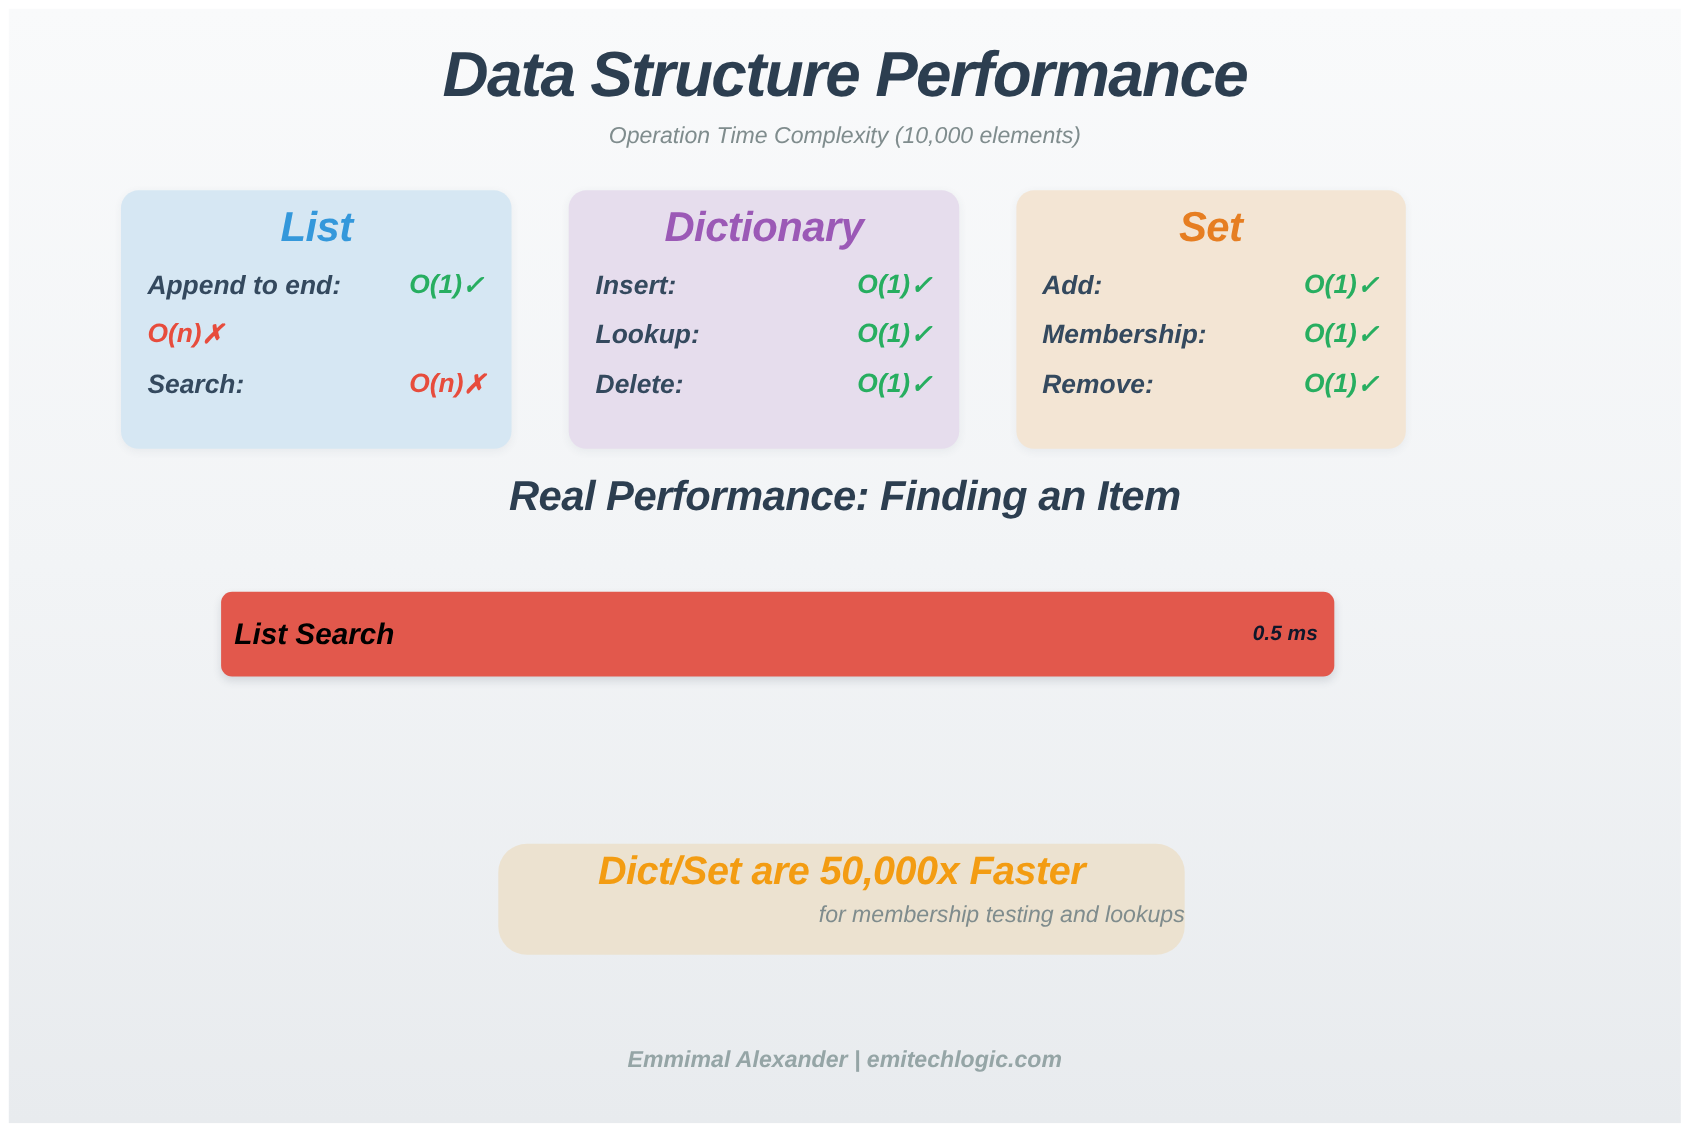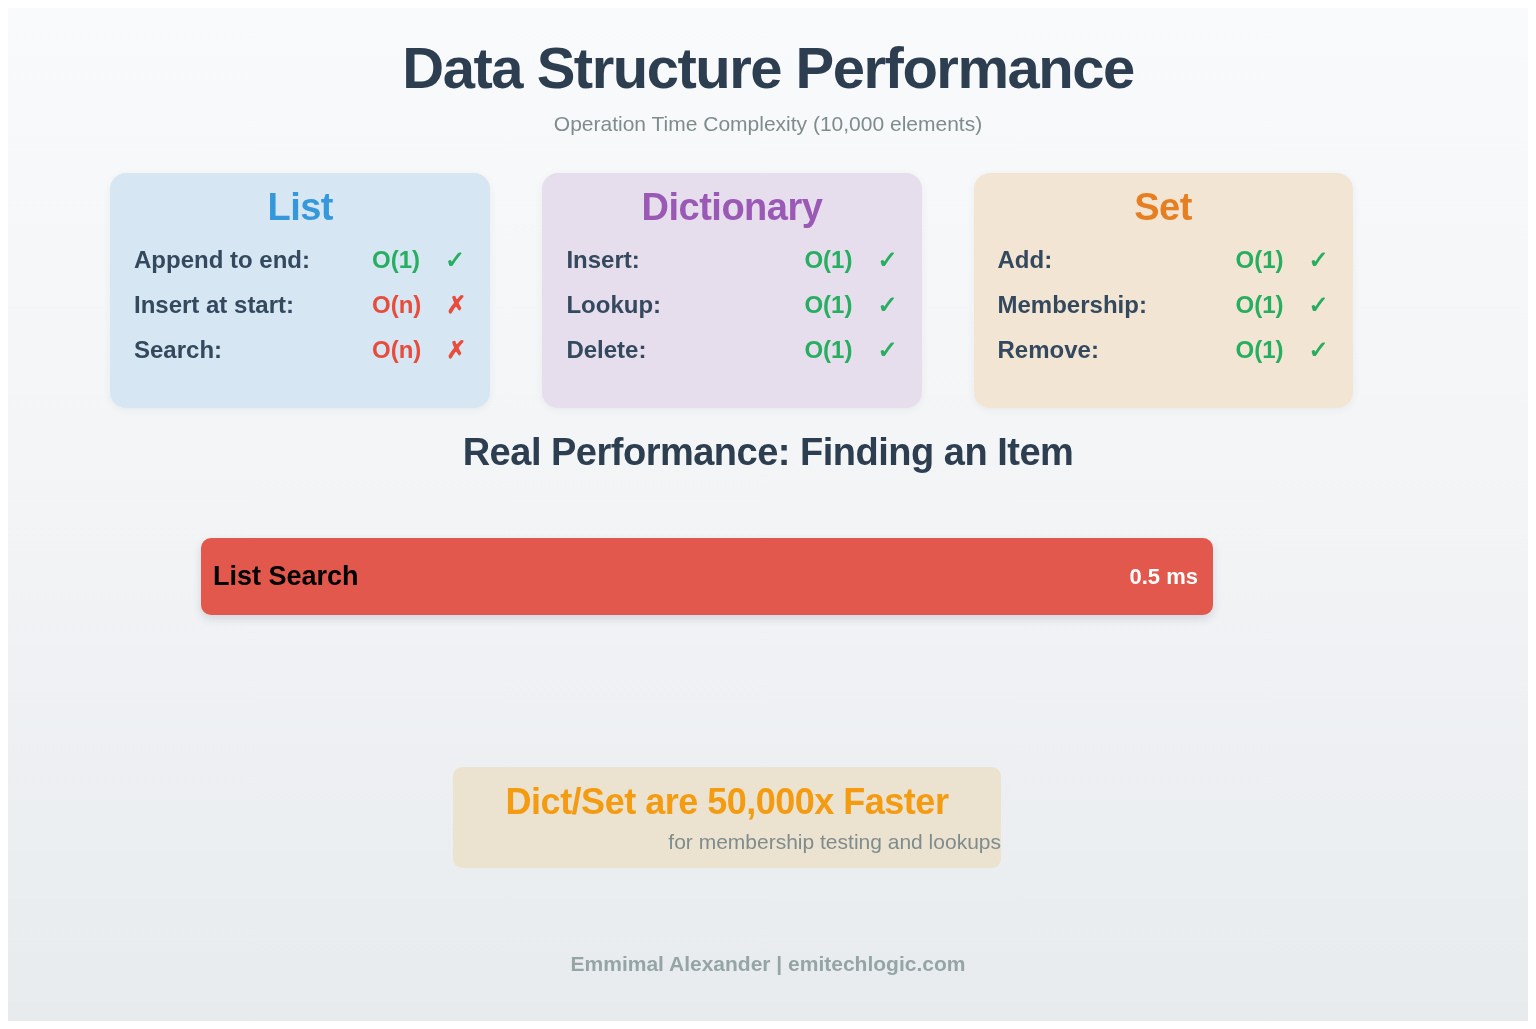--- a/index.html
+++ b/index.html
@@ -8,20 +8,21 @@
     background:#ffffff;
     font-family:"Liberation Sans", sans-serif;
     position:relative;
     overflow:hidden;
   }
   .canvas {
     position:absolute; left:8px; top:8px;
     width:1520px; height:1013px;
     background:linear-gradient(180deg,#f9fafb 0%,#f2f4f6 50%,#e8ebee 100%);
     overflow:hidden;
+    font-style:italic;
   }
   .page-title {
     position:absolute; top:26px; left:0; width:100%;
     text-align:center;
     font-size:58px; font-weight:bold; letter-spacing:-1.5px;
     color:#2c3e50; margin:0;
   }
   .page-subtitle {
     position:absolute; top:104px; left:0; width:100%;
     text-align:center;
@@ -44,58 +45,58 @@
     line-height:48px; letter-spacing:-0.5px;
   }
   .card--list .card-title { color:#3498db; }
   .card--dict .card-title { color:#9b59b6; }
   .card--set  .card-title { color:#e67e22; }
   .card-rows { margin-top:6px; padding:0 24px; }
   .crow { height:45px; display:flex; align-items:center; }
   .clabel {
     width:238px; font-size:24px; font-weight:bold; color:#34495e;
   }
-  .cvalue { font-size:24px; font-weight:bold; display:flex; align-items:flex-start; gap:25px; }
+  .cvalue { font-size:24px; font-weight:bold; display:flex; align-items:flex-start; gap:0; }
   .cvalue.good { color:#27ae60; }
   .cvalue.bad  { color:#e74c3c; }
   .mark { font-size:24px; font-weight:bold; }
   .perf-heading {
     position:absolute; top:423px; left:0; width:100%;
     text-align:center; font-size:38px; font-weight:bold;
     letter-spacing:-0.5px; color:#2c3e50; margin:0;
   }
   .bar-red {
     position:absolute; left:193px; top:530px;
     width:1012px; height:77px;
     background:#e2584c; border-radius:10px;
     box-shadow:0 4px 8px rgba(44,62,80,0.15);
     display:flex; align-items:center;
     padding:0 15px 0 12px; box-sizing:border-box;
   }
   .bar-red .bar-label { font-size:27px; font-weight:bold; color:#000000; }
-  .bar-red .bar-value { margin-left:auto; font-size:22px; font-weight:bold; color:#ffffff; }
+  .bar-red .bar-value { margin-left:auto; font-size:19px; font-weight:bold; color:#0f172a; }
   .bar-row {
     position:absolute; left:193px; top:632px;
     width:1012px; height:77px;
     background:#eef1f2; border-radius:10px;
     box-shadow:0 3px 6px rgba(44,62,80,0.05);
     display:flex; align-items:center;
   }
   .pill {
     width:21px; height:77px; flex:0 0 21px;
     background:#3dbb70; border-radius:11px;
     box-shadow:0 3px 5px rgba(44,62,80,0.2);
   }
   .bar-row .row-label { margin-left:19px; font-size:27px; font-weight:bold; color:#2c3e50; }
   .bar-row .row-value { margin-left:auto; margin-right:15px; font-size:24px; font-weight:bold; color:#27ae60; }
   .callout {
     position:absolute; left:445px; top:759px;
-    width:548px; height:101px;
-    background:#ece2d0; border-radius:9px;
-    text-align:center; box-sizing:border-box; padding-top:13px;
+    width:624px; height:101px;
+    background:#ece2d0; border-radius:26px;
+    text-align:center; box-sizing:border-box; padding-top:3px;
   }
   .callout-title {
     font-size:36px; font-weight:bold; color:#f39c12;
     line-height:44px; letter-spacing:-0.5px;
   }
   .callout-sub { margin-top:6px; font-size:21px; color:#7f8c8d;text-align:right; }
   .footer {
     position:absolute; top:944px; left:0; width:100%;
     text-align:center; font-size:21px; font-weight:bold; color:#95a5a6;
   }
@@ -114,21 +115,20 @@
       <div class="card-title">List</div>
       <div class="card-rows">
         <div class="crow">
           <span class="clabel">Append to end:</span>
           <span class="cvalue good">
               <span>O(1)</span>
               <span class="mark">✓</span>
             </span>
         </div>
         <div class="crow">
-          <span class="clabel">Insert at start:</span>
           <span class="cvalue bad">
               <span>O(n)</span>
               <span class="mark">✗</span>
             </span>
         </div>
         <div class="crow">
           <span class="clabel">Search:</span>
           <span class="cvalue bad">
               <span>O(n)</span>
               <span class="mark">✗</span>

